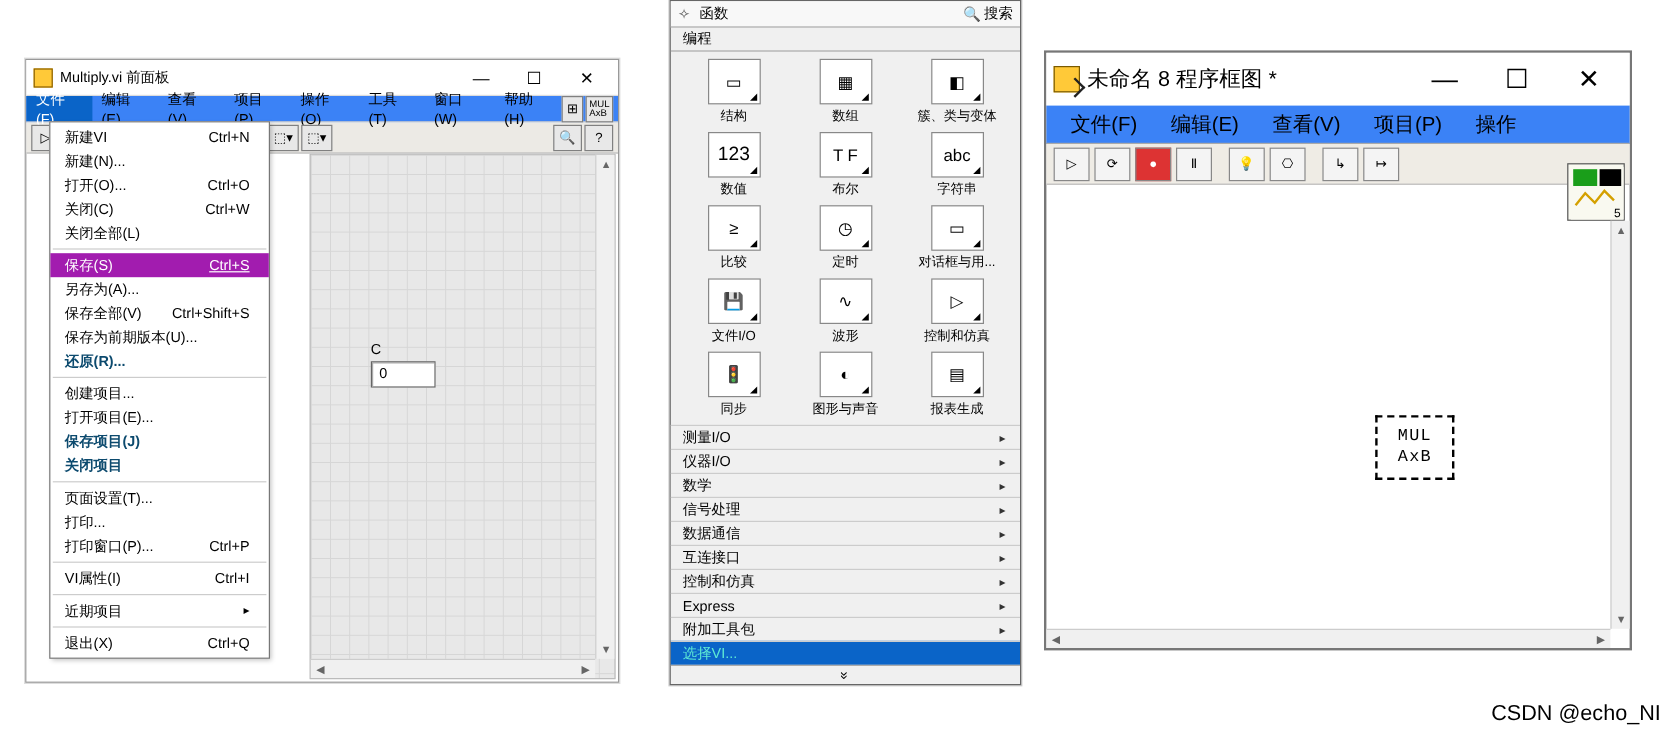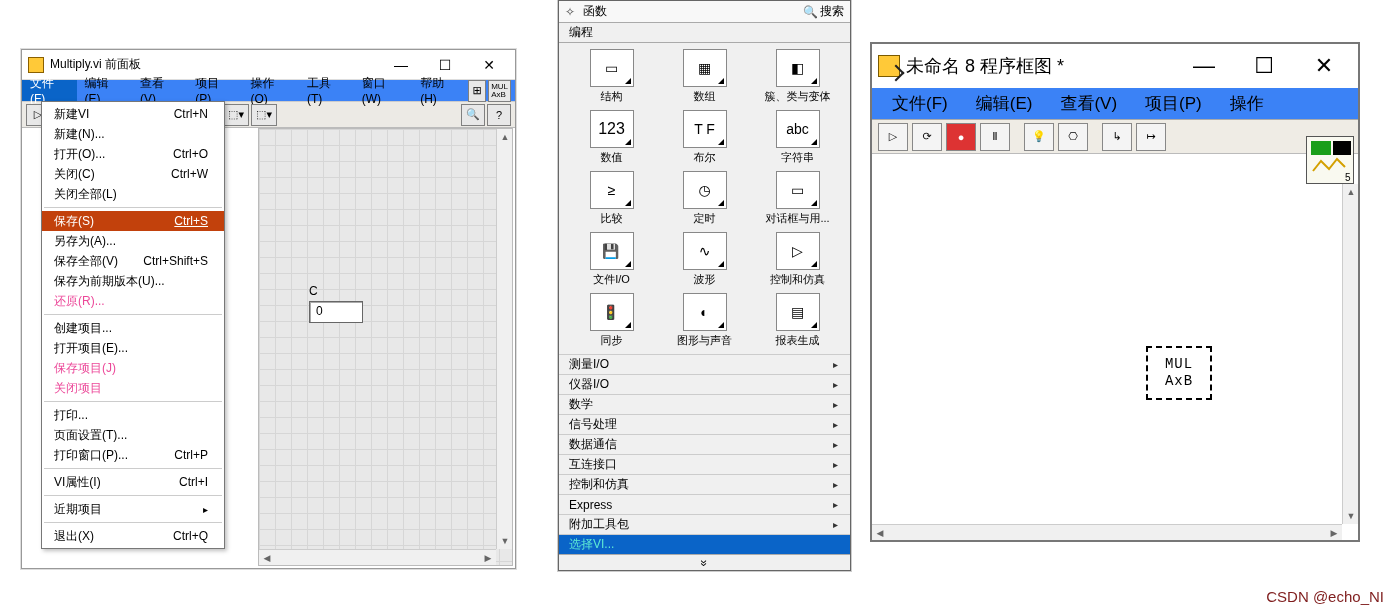--- a/index.html
+++ b/index.html
@@ -89,23 +89,23 @@
     margin-left: 20px;
   }
   .dropdown-menu .row {
     display: flex; align-items: center;
     height: 20px;
     padding: 0 16px 0 12px;
     font-size: 12px;
   }
   .dropdown-menu .row .lbl { flex: 1; }
   .dropdown-menu .row .sc { color: #000; }
-  .dropdown-menu .row.disabled { color: #ec4899; }
+  .dropdown-menu .row.disabled { color: #0c4a6e; font-weight: bold; }
   .dropdown-menu .row.highlight {
-    background: #c2410c; color: #fff;
+    background: #a21caf; color: #fff;
   }
   .dropdown-menu .row.highlight .sc { color: #fff; text-decoration: underline; }
   .dropdown-menu .row.sub::after {
     content: "▸"; font-size: 10px; margin-left: 8px;
   }
   .dropdown-menu .sep {
     height: 1px; background: #ccc; margin: 3px 2px;
   }
   .panel-area {
     position: absolute;
@@ -271,21 +271,21 @@
     background:#fff;
     font-family: "Courier New", monospace;
     font-size: 14px; line-height:1.2;
     display:flex; flex-direction:column; align-items:center; justify-content:center;
     letter-spacing: 1px;
   }
   .win3 .scrollbar-v { top:140px; }
   .win3 .scrollbar-h { left:0; }
   .watermark {
     position:absolute; right:6px; bottom:6px;
-    font-size:15px; color:#7f1d1d;
+    font-size:18px; color:#000000;
     font-family: Arial, sans-serif;
   }
   .glyph { font-family: "Segoe UI Symbol", sans-serif; }
 </style>
 </head>
 <body>
 
 <div class="win1">
   <div class="titlebar">
     <span class="icon"></span>
@@ -371,24 +371,24 @@
         <span class="lbl">打开项目(E)...</span>
       </div>
       <div class="row disabled">
         <span class="lbl">保存项目(J)</span>
       </div>
       <div class="row disabled">
         <span class="lbl">关闭项目</span>
       </div>
       <div class="sep"></div>
       <div class="row">
+        <span class="lbl">页面设置(T)...</span>
+      </div>
+      <div class="row">
         <span class="lbl">打印...</span>
-      </div>
-      <div class="row">
-        <span class="lbl">页面设置(T)...</span>
       </div>
       <div class="row">
         <span class="lbl">打印窗口(P)...</span>
         <span class="sc">Ctrl+P</span>
       </div>
       <div class="sep"></div>
       <div class="row">
         <span class="lbl">VI属性(I)</span>
         <span class="sc">Ctrl+I</span>
       </div>

